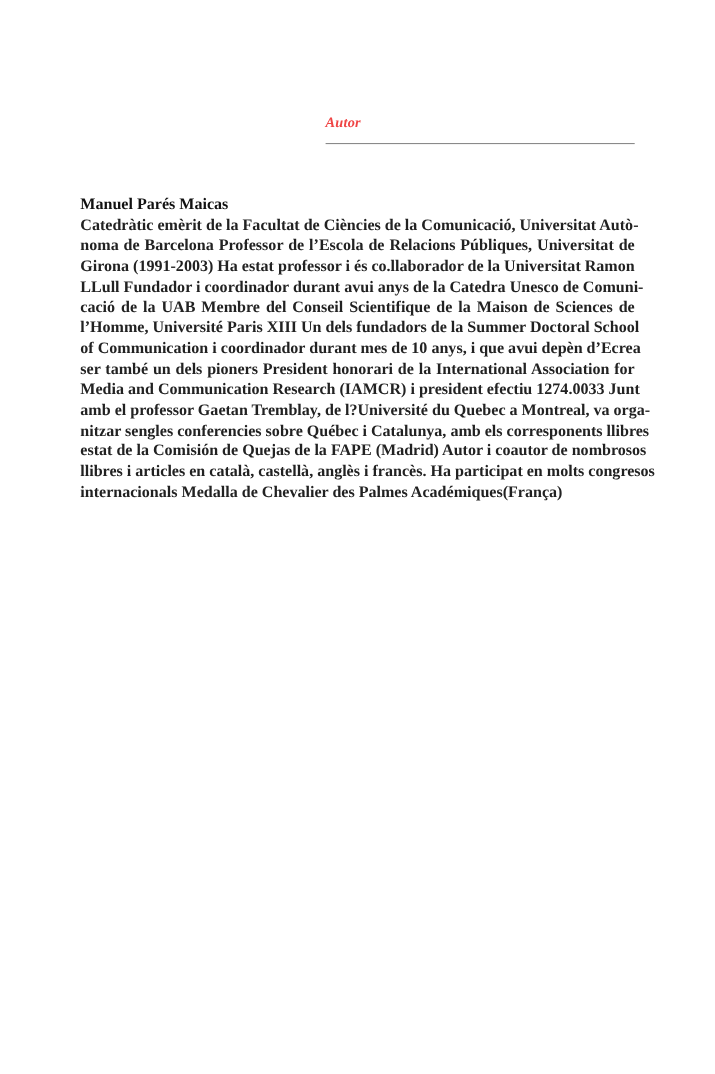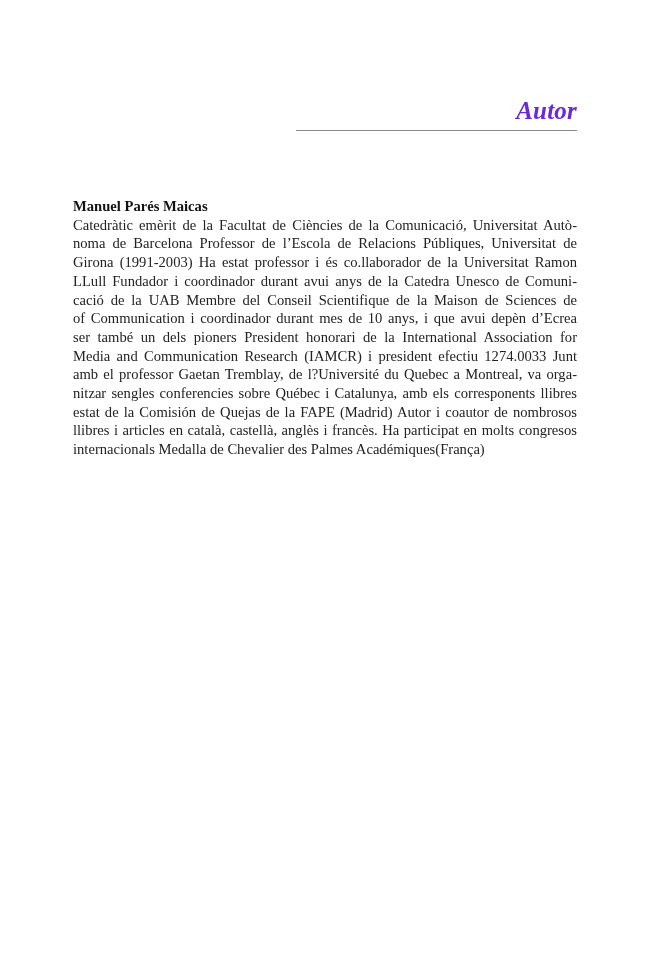--- a/index.html
+++ b/index.html
@@ -16,63 +16,63 @@
       color: #1e1e1e;
     }
     .page-header {
       position: absolute;
       left: 296px;
       top: 100px;
       width: 281px;
     }
     .header-title {
       display: block;
-      text-align: right;
+      text-align: left;
       font-weight: bold;
       font-style: italic;
-      font-size: 25px;
+      font-size: 13px;
       line-height: 22px;
-      color: #6d28d9;
+      color: #ef4444;
       letter-spacing: 0.2px;
     }
     .header-rule {
       position: absolute;
       left: 0;
       top: 30px;
       width: 281px;
       height: 0;
       border-top: 1px solid #8a8a8a;
     }
     .bio {
       position: absolute;
       left: 73px;
       top: 177px;
       width: 504px;
       font-size: 14.6px;
       line-height: 18.7px;
       color: #222222;
-      margin-top: 20px;
     }
     .bio-name {
       display: block;
       font-weight: bold;
       font-size: 14.6px;
       color: #111111;
     }
     .bio-text {
       display: block;
       text-align: justify;
       hyphens: manual;
     }
     .bio-line {
       display: block;
       text-align: justify;
       text-align-last: justify;
       white-space: nowrap;
       overflow: visible;
+      font-weight: bold;
     }
     .bio-line.last {
       text-align-last: left;
     }
   </style>
 </head>
 <body>
 
 <div class="page-header">
   <span class="header-title">Autor</span>
@@ -80,20 +80,21 @@
 </div>
 
 <div class="bio">
   <span class="bio-name">Manuel Parés Maicas</span>
   <div class="bio-text">
     <span class="bio-line">Catedràtic emèrit de la Facultat de Ciències de la Comunicació, Universitat Autò-</span>
     <span class="bio-line">noma de Barcelona Professor de l’Escola de Relacions Públiques, Universitat de</span>
     <span class="bio-line">Girona (1991-2003) Ha estat professor i és co.llaborador de la Universitat Ramon</span>
     <span class="bio-line">LLull Fundador i coordinador durant avui anys de la Catedra Unesco de Comuni-</span>
     <span class="bio-line">cació de la UAB Membre del Conseil Scientifique de la Maison de Sciences de</span>
+    <span class="bio-line">l’Homme, Université Paris XIII Un dels fundadors de la Summer Doctoral School</span>
     <span class="bio-line">of Communication i coordinador durant mes de 10 anys, i que avui depèn d’Ecrea</span>
     <span class="bio-line">ser també un dels pioners President honorari de la International Association for</span>
     <span class="bio-line">Media and Communication Research (IAMCR) i president efectiu 1274.0033 Junt</span>
     <span class="bio-line">amb el professor Gaetan Tremblay, de l?Université du Quebec a Montreal, va orga-</span>
     <span class="bio-line">nitzar sengles conferencies sobre Québec i Catalunya, amb els corresponents llibres</span>
     <span class="bio-line">estat de la Comisión de Quejas de la FAPE (Madrid) Autor i coautor de nombrosos</span>
     <span class="bio-line">llibres i articles en català, castellà, anglès i francès. Ha participat en molts congresos</span>
     <span class="bio-line last">internacionals Medalla de Chevalier des Palmes Académiques(França)</span>
   </div>
 </div>

